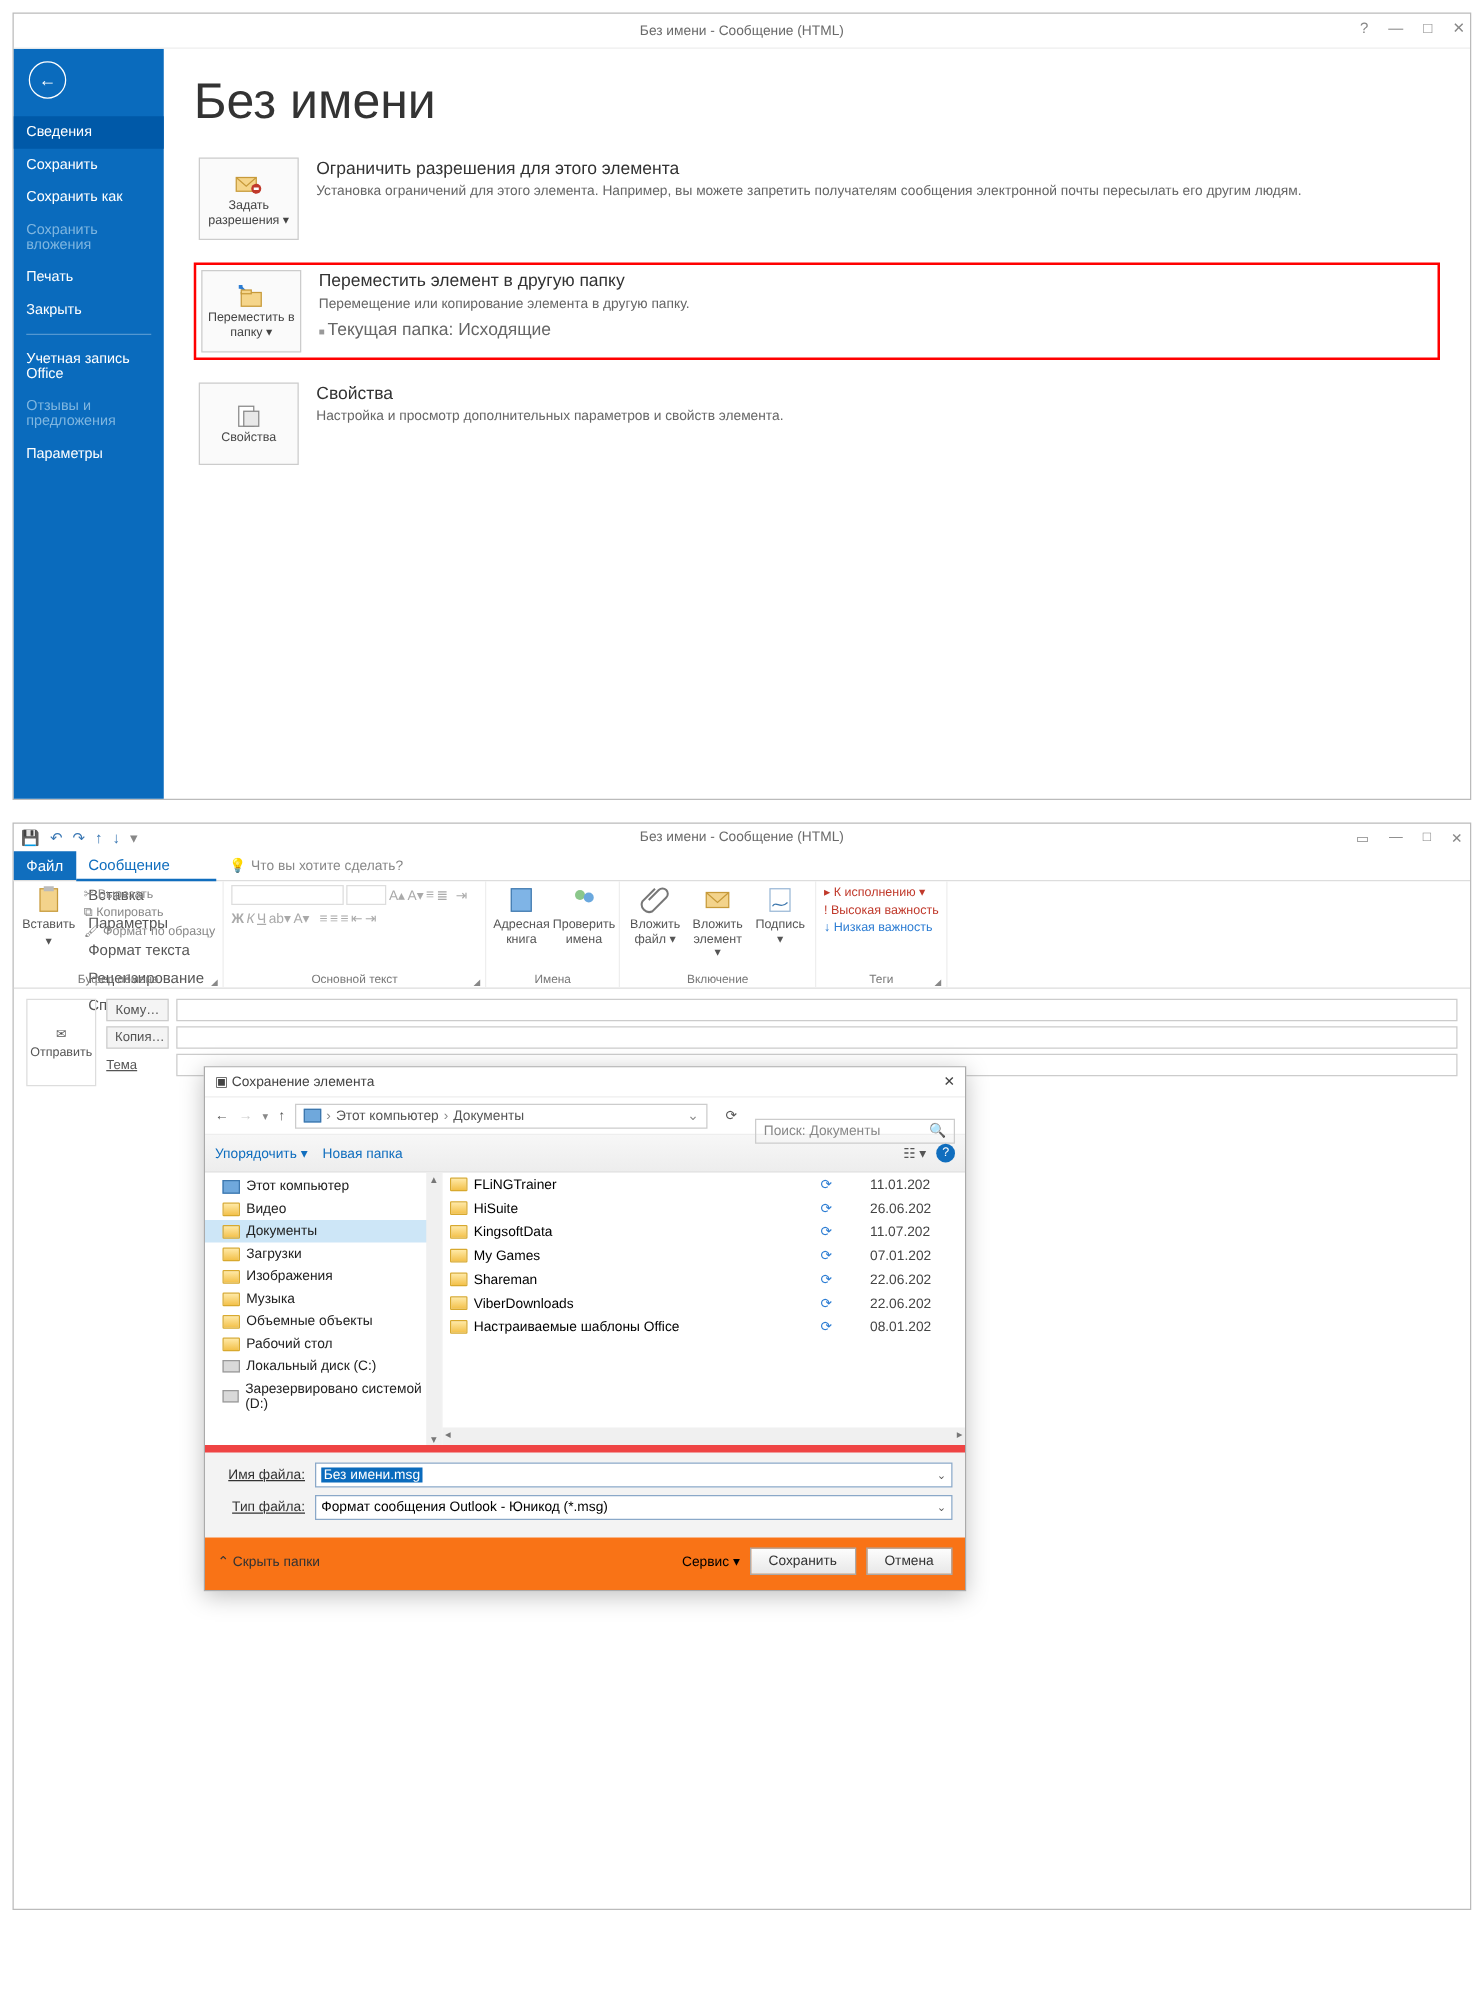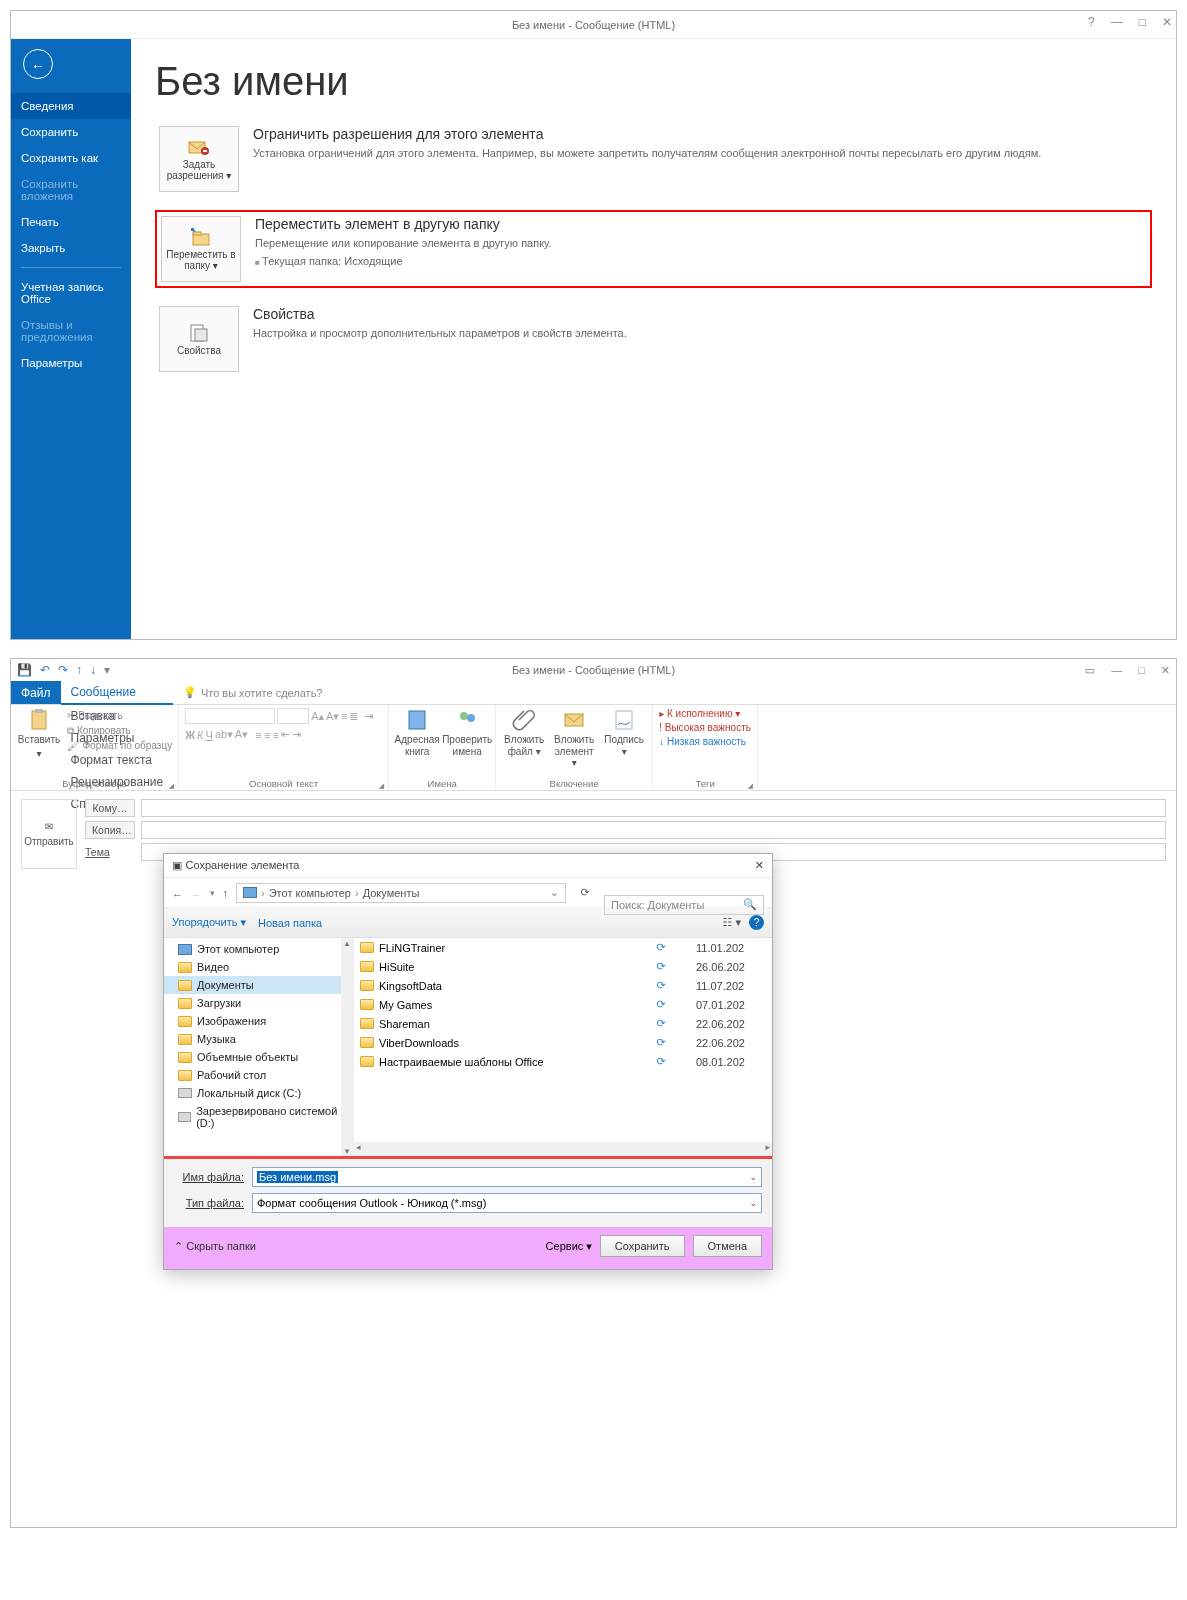--- a/index.html
+++ b/index.html
@@ -18,21 +18,21 @@
   .s1-sep { border-top:1px solid rgba(255,255,255,.3); margin:6px 10px; }
   .s1-main { flex:1; padding:20px 24px; }
   .s1-h1 { font-size:40px; font-weight:300; color:#333; margin:0 0 18px 0; }
   .s1-row { display:flex; gap:14px; margin-bottom:14px; padding:4px; }
   .s1-row.hl { border:2.5px solid red; }
   .s1-tile { width:80px; height:66px; border:1px solid #ccc; background:#fafafa; display:flex; flex-direction:column; align-items:center; justify-content:center; font-size:10px; color:#444; text-align:center; padding:2px; }
   .s1-tile .ticon { width:24px; height:20px; margin-bottom:2px; }
   .s1-info { flex:1; }
   .s1-info-title { font-size:14px; color:#323232; margin:0 0 4px 0; }
   .s1-info-desc { font-size:11px; color:#666; line-height:1.4; }
-  .s1-bullet { font-size:11px; color:#666; margin-top:4px; }
+  .s1-bullet { font-size:14px; color:#666; margin-top:4px; }
   .s1-bullet::before { content:"■ "; color:#999; font-size:8px; }
   .s1-bullet span.lbl { color:#666; }
   
   .s2 { height:870px; display:flex; flex-direction:column; }
   .s2-qat { height:22px; display:flex; align-items:center; padding:0 6px; position:relative; font-size:11px; color:#6a6a6a; }
   .s2-qat-icons { display:flex; gap:8px; align-items:center; color:#3b78b4; font-size:12px; }
   .s2-qat-title { position:absolute; left:50%; transform:translateX(-50%); }
   .s2-qat-right { position:absolute; right:6px; display:flex; gap:16px; color:#888; }
   .s2-tabs { height:24px; display:flex; align-items:stretch; font-size:12px; border-bottom:1px solid #ddd; background:#fff; }
   .s2-tab { padding:4px 10px; color:#555; display:flex; align-items:center; }
@@ -74,28 +74,28 @@
   .s2-list-head { display:flex; border-bottom:1px solid #eee; color:#555; font-size:10.5px; }
   .s2-list-head div { padding:4px 6px; }
   .s2-col-name { flex:1; }
   .s2-col-state { width:70px; text-align:center; }
   .s2-col-date { width:70px; }
   .s2-list-row { display:flex; padding:3px 6px; align-items:center; }
   .s2-list-row .fname { flex:1; display:flex; align-items:center; gap:5px; }
   .s2-list-row .state { width:70px; text-align:center; color:#2b7cd3; }
   .s2-list-row .date { width:70px; color:#444; }
   .s2-list-hsb { height:14px; background:#f0f0f0; display:flex; justify-content:space-between; padding:0 2px; color:#777; font-size:9px; }
-  .s2-dlg-fields { padding:8px 10px; background:#f3f3f3; border-top:3px solid #ef4444; }
+  .s2-dlg-fields { padding:8px 10px; background:#f3f3f3; border-top:6px solid #ef4444; }
   .s2-dlg-frow { display:flex; align-items:center; gap:8px; margin-bottom:6px; }
   .s2-dlg-frow .flabel { width:70px; text-align:right; color:#333; }
   .s2-dlg-frow .u { text-decoration:underline; }
   .s2-dlg-frow .fval { flex:1; border:1px solid #8aa8c8; background:#fff; height:20px; display:flex; align-items:center; padding:0 4px; position:relative; }
   .s2-dlg-frow .fval .dd { position:absolute; right:4px; color:#555; font-size:9px; }
   .s2-dlg-frow .fval .selected { background:#0a6bbd; color:#fff; padding:0 2px; }
-  .s2-dlg-footer { display:flex; align-items:center; padding:8px 10px 12px 10px; background:#f0abfc; gap:8px; }
+  .s2-dlg-footer { display:flex; align-items:center; padding:8px 10px 12px 10px; background:#f97316; gap:8px; }
   .s2-dlg-footer .hide { color:#333; }
   .s2-dlg-footer .btn { border:1px solid #aaa; background:linear-gradient(#fdfdfd,#e8e8e8); padding:4px 14px; color:#333; }
   .folder-ico { width:14px; height:11px; background:linear-gradient(#ffe9a6,#f3c14b); border:1px solid #d8a92e; border-radius:1px; display:inline-block; }
   .drive-ico { width:14px; height:10px; background:#d9d9d9; border:1px solid #999; display:inline-block; }
   .pc-ico { width:14px; height:11px; background:#6fa8dc; border:1px solid #3d77ad; display:inline-block; }
 </style>
 </head>
 <body>
 
 <div class="screen s1">

